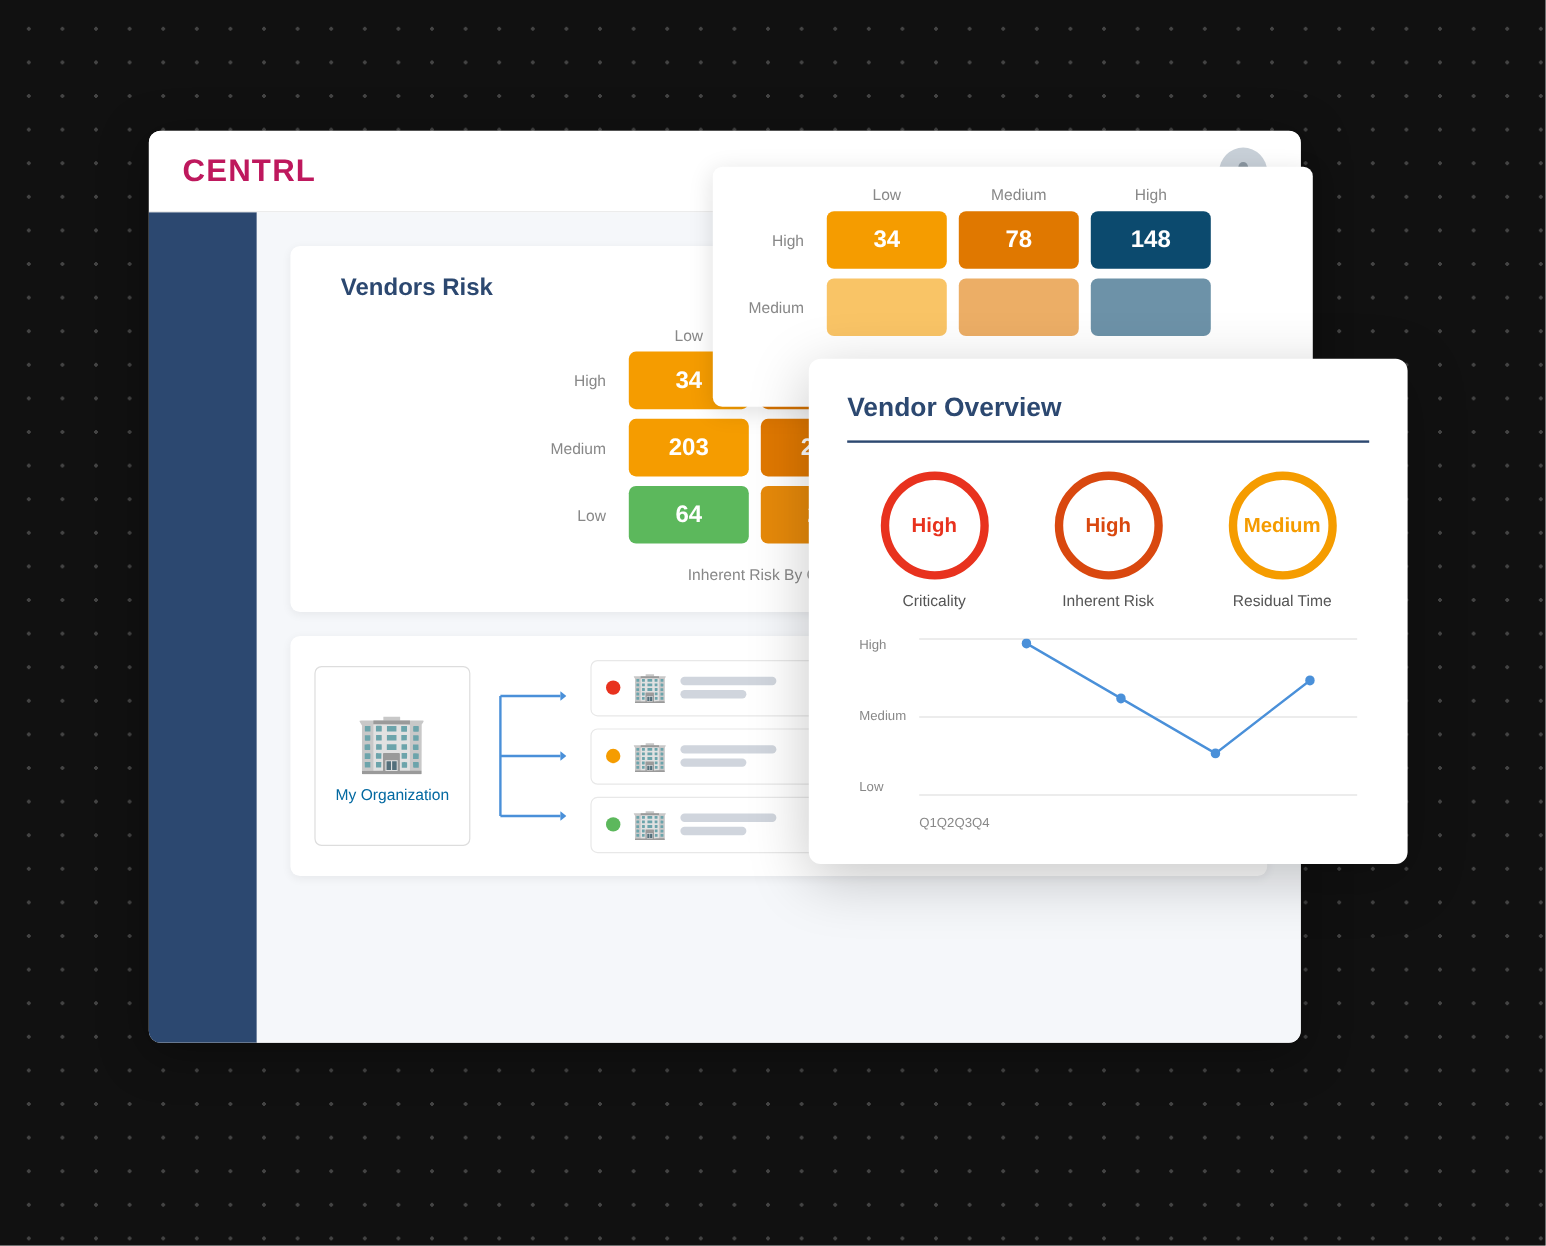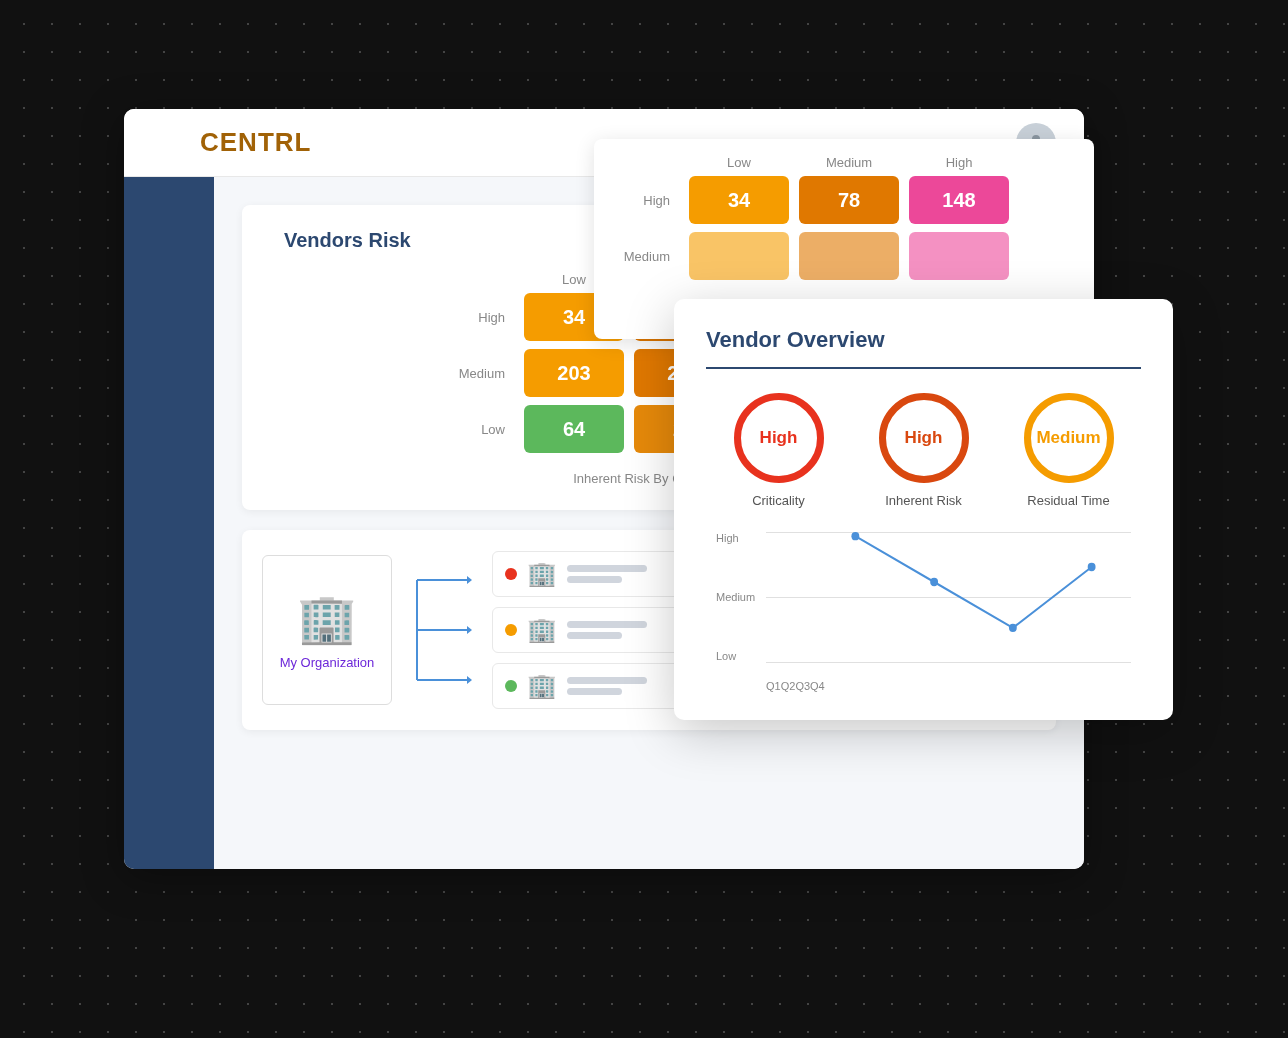--- a/index.html
+++ b/index.html
@@ -49,23 +49,22 @@
       display: flex;
       align-items: center;
       justify-content: space-between;
       padding: 0 28px;
       border-bottom: 1px solid #e8e8e8;
     }
 
     .logo {
       font-size: 26px;
       font-weight: 700;
-      color: #a16207;
+      color: #be185d;
       letter-spacing: 1px;
-      margin-left: 48px;
     }
 
     .avatar {
       width: 40px;
       height: 40px;
       border-radius: 50%;
       background: #c8d0d8;
       display: flex;
       align-items: center;
       justify-content: center;
@@ -149,21 +148,21 @@
       align-items: center;
       justify-content: center;
       font-size: 20px;
       font-weight: 700;
       color: #fff;
       margin: 0 5px;
     }
 
     .cell-orange { background: #f59c00; }
     .cell-orange-dark { background: #e07800; }
-    .cell-red { background: #ec4899; }
+    .cell-red { background: #0c4a6e; }
     .cell-green { background: #5cb85c; }
     .cell-amber { background: #e6890a; }
 
     .matrix-subtitle {
       font-size: 13px;
       color: #888;
       margin-top: 10px;
       text-align: center;
     }
 
@@ -191,21 +190,21 @@
       gap: 8px;
     }
 
     .building-icon {
       font-size: 48px;
       color: #888;
     }
 
     .org-label {
       font-size: 13px;
-      color: #6d28d9;
+      color: #0369a1;
     }
 
     .org-vendors {
       display: flex;
       flex-direction: column;
       gap: 10px;
       flex: 1;
     }
 
     .vendor-row {

